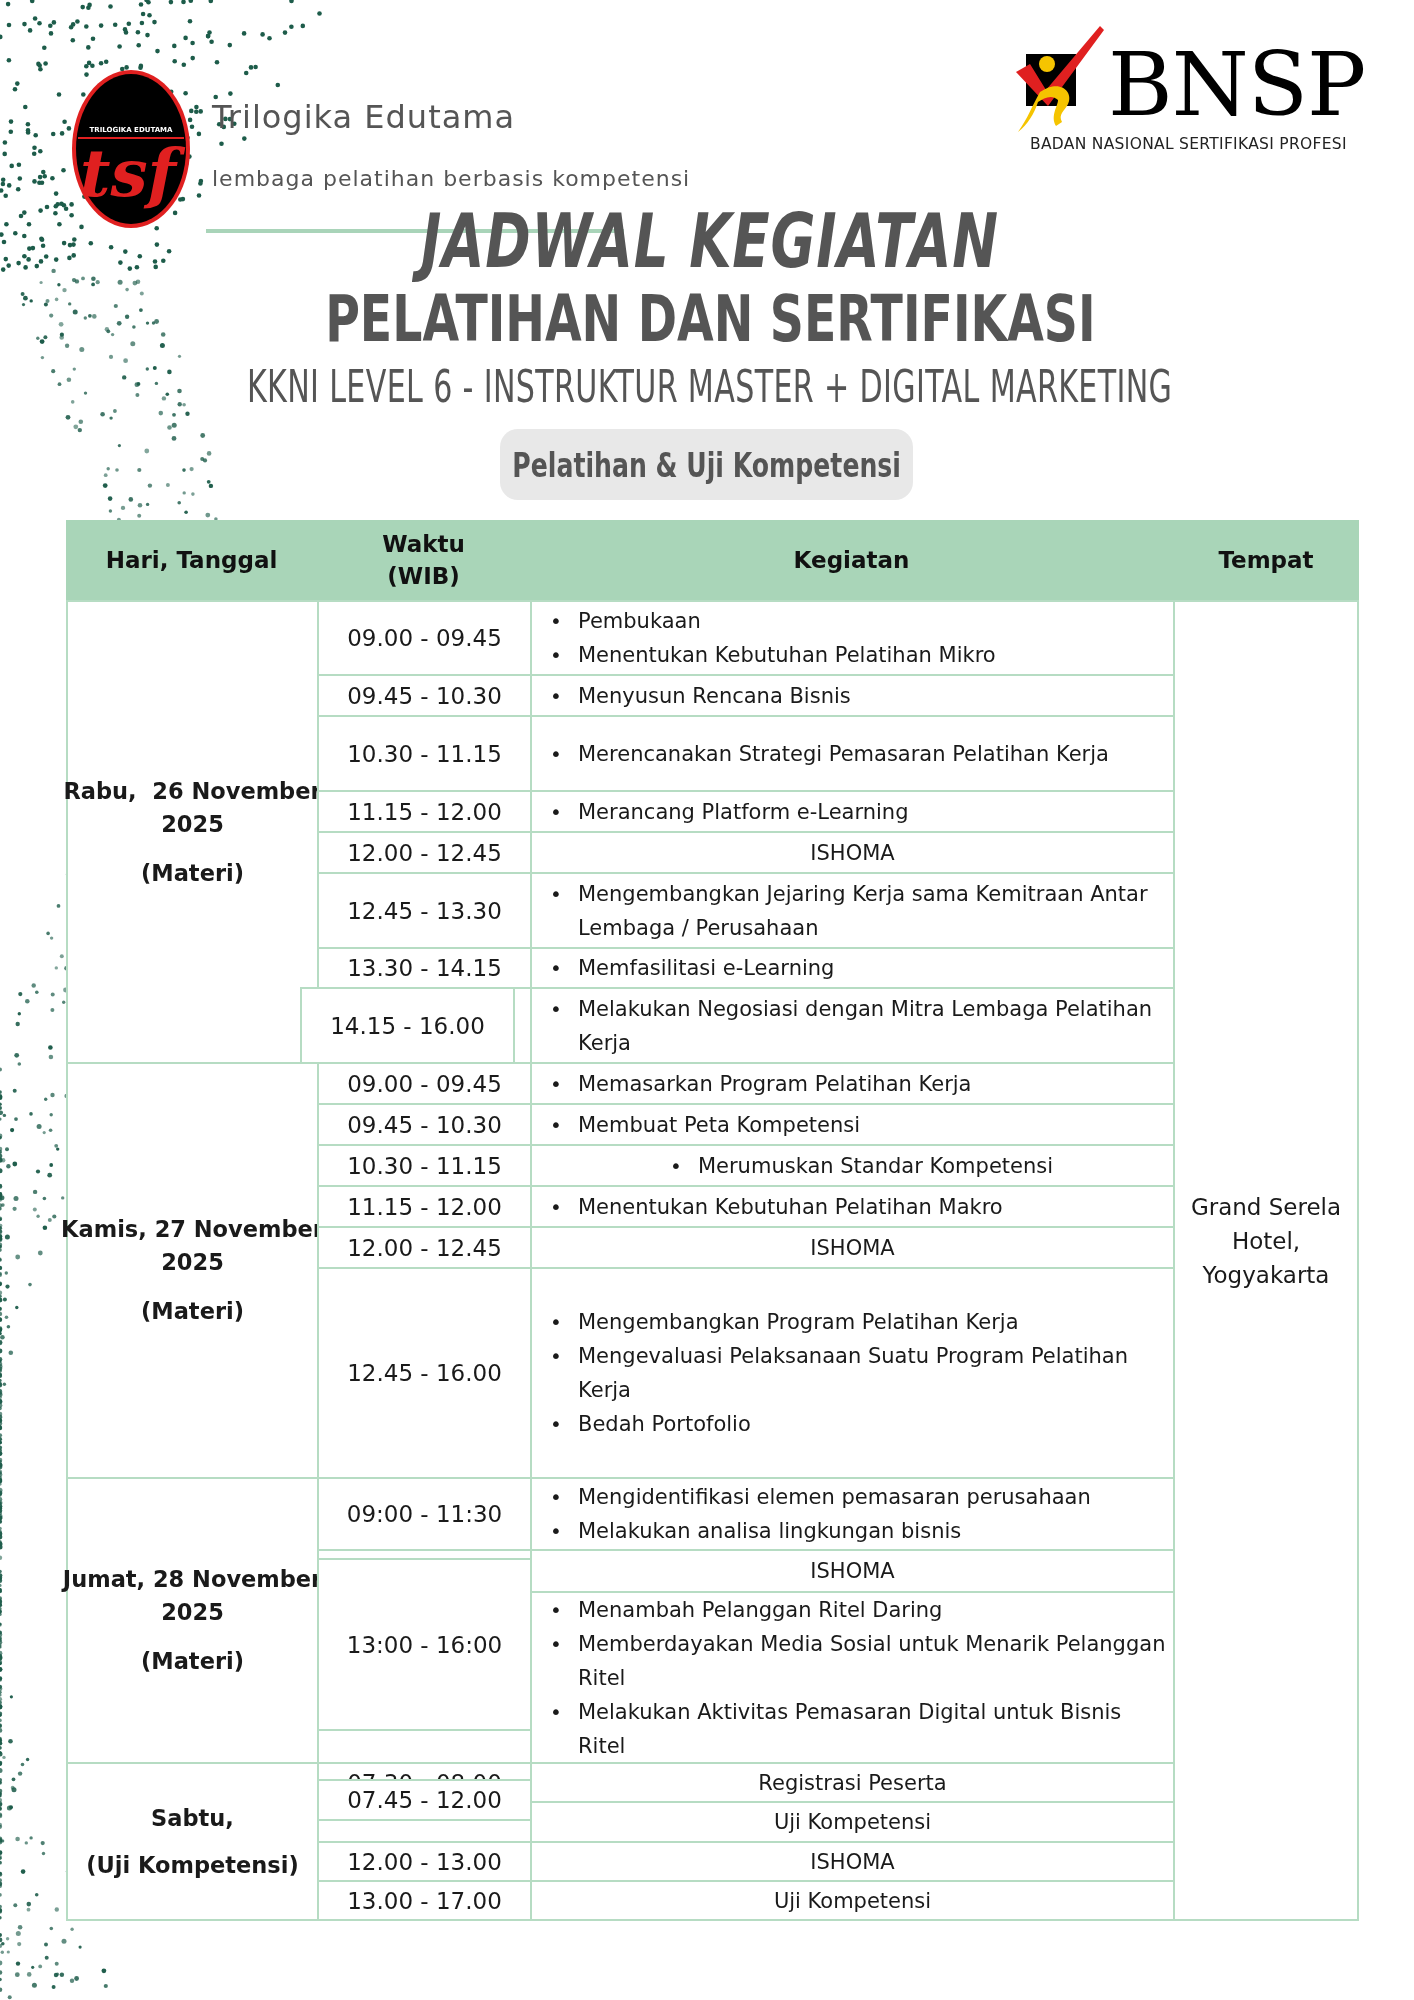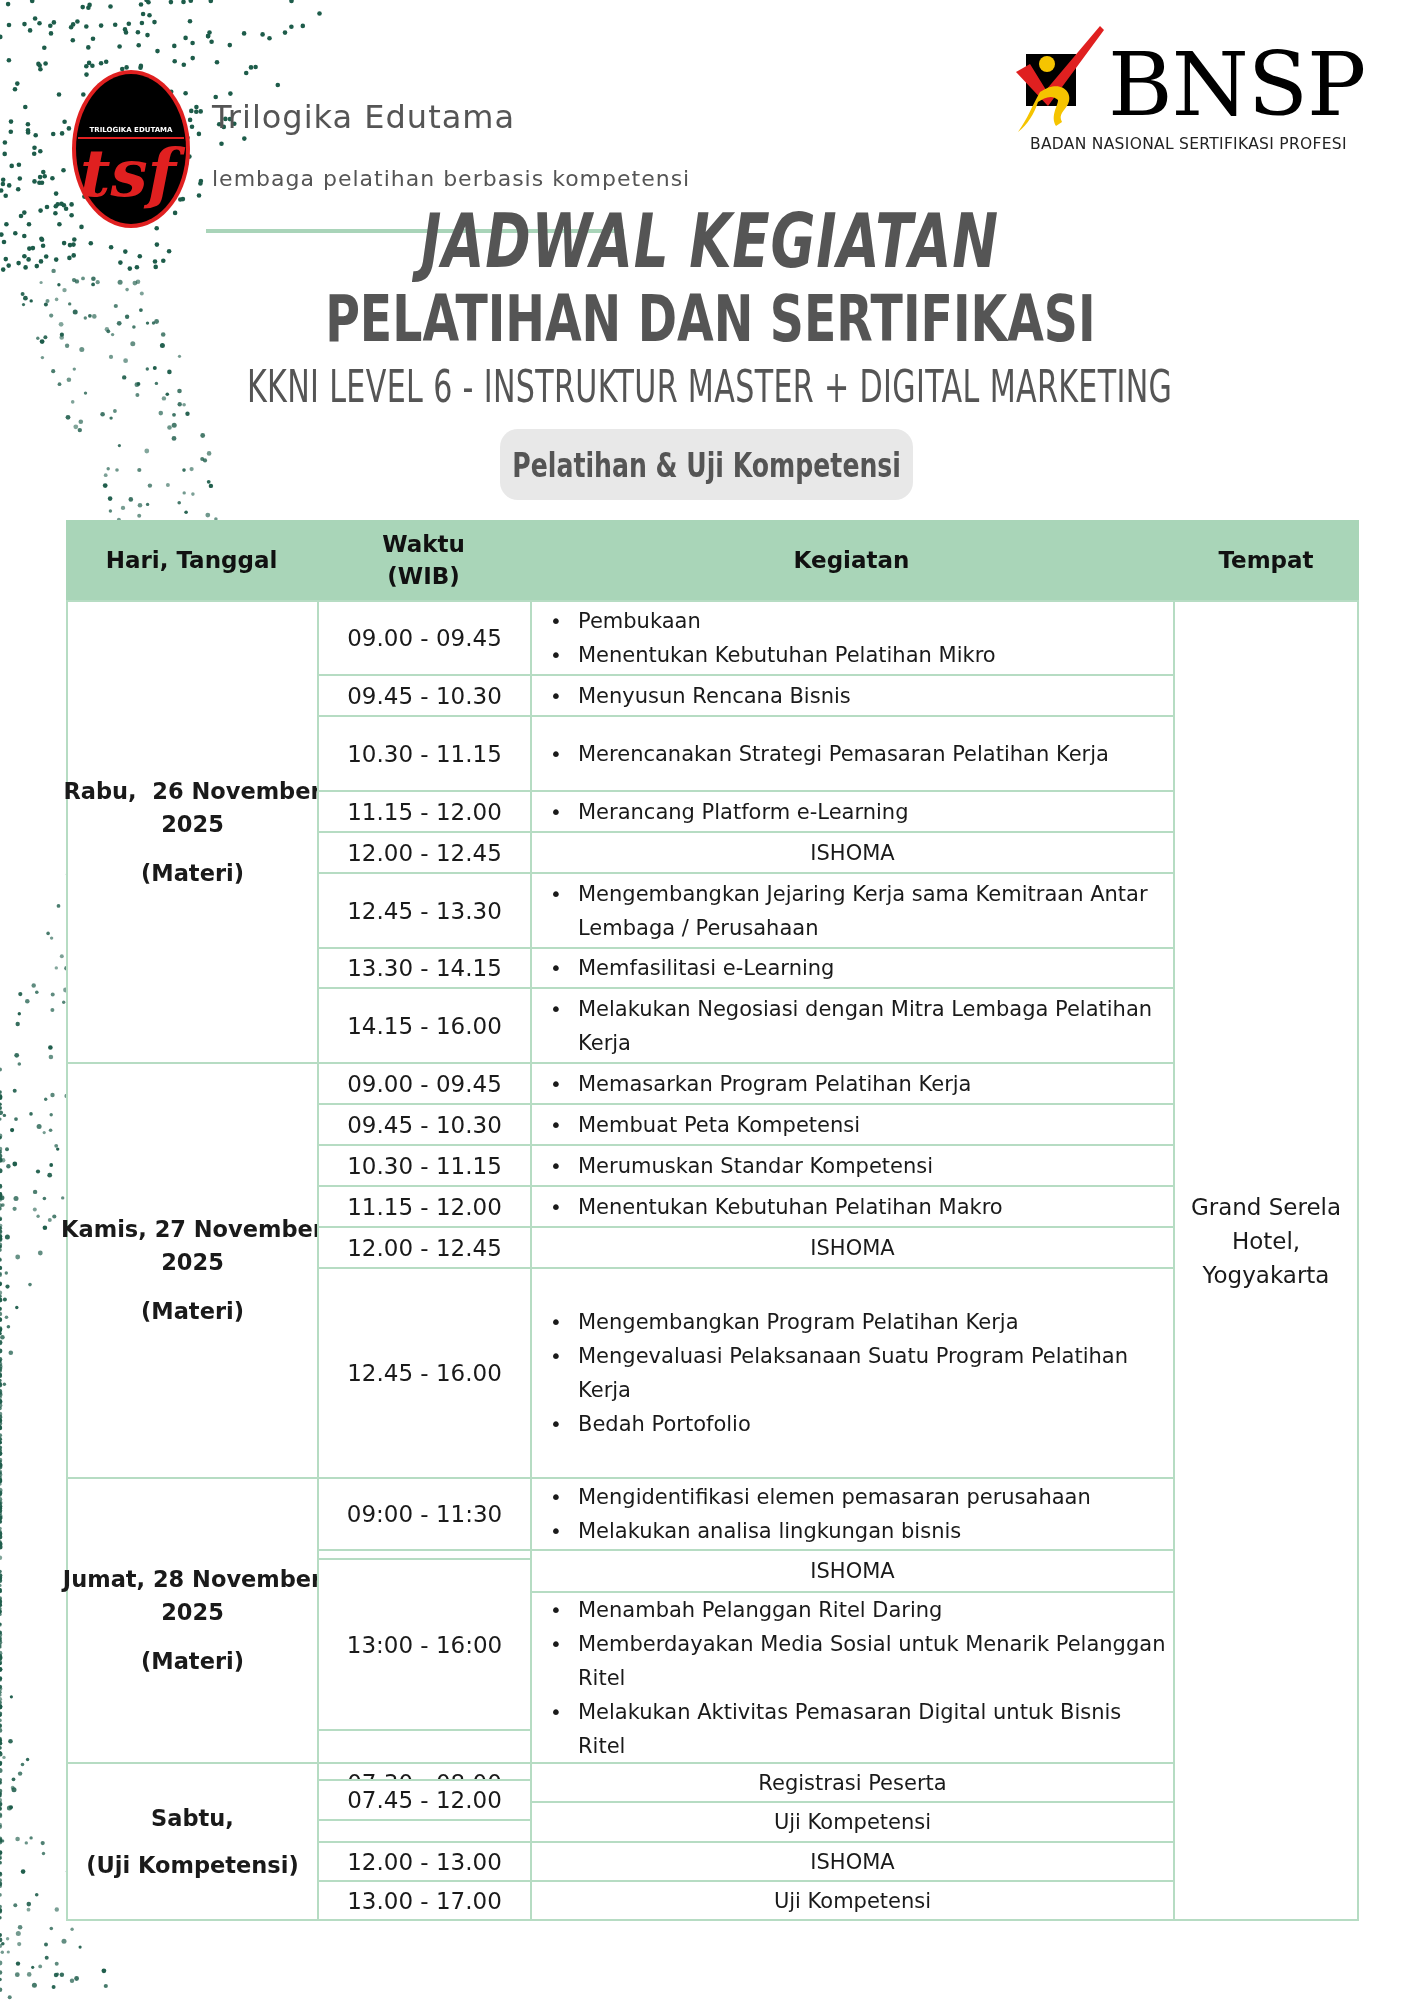--- a/index.html
+++ b/index.html
@@ -1086,21 +1086,21 @@
       <ul class="acts">
         <li>Mengembangkan Jejaring Kerja sama Kemitraan Antar Lembaga / Perusahaan</li>
       </ul>
     </div>
     <div class="cell timecell" style="left: 251px; top: 427px; width: 215px; height: 42px;">13.30 - 14.15</div>
     <div class="cell actcell" style="left: 464px; top: 427px; width: 645px; height: 42px;">
       <ul class="acts">
         <li>Memfasilitasi e-Learning</li>
       </ul>
     </div>
-    <div class="cell timecell" style="left: 251px; top: 467px; width: 215px; height: 77px;">14.15 - 16.00</div>
+    <div class="cell timecell" style="left: 234px; top: 467px; width: 215px; height: 77px;">14.15 - 16.00</div>
     <div class="cell actcell" style="left: 464px; top: 467px; width: 645px; height: 77px;">
       <ul class="acts">
         <li>Melakukan Negosiasi dengan Mitra Lembaga Pelatihan Kerja</li>
       </ul>
     </div>
     <div class="cell daycell" style="left: 0px; top: 542px; width: 253px; height: 417px;">
       <div style="white-space: pre;">Kamis, 27 November</div>
       <div>2025</div>
       <div style="height: 16px;"></div>
       <div>(Materi)</div>
@@ -1111,21 +1111,21 @@
         <li>Memasarkan Program Pelatihan Kerja</li>
       </ul>
     </div>
     <div class="cell timecell" style="left: 251px; top: 583px; width: 215px; height: 43px;">09.45 - 10.30</div>
     <div class="cell actcell" style="left: 464px; top: 583px; width: 645px; height: 43px;">
       <ul class="acts">
         <li>Membuat Peta Kompetensi</li>
       </ul>
     </div>
     <div class="cell timecell" style="left: 251px; top: 624px; width: 215px; height: 43px;">10.30 - 11.15</div>
-    <div class="cell actcell" style="left: 464px; top: 624px; width: 645px; height: 43px;">
+    <div class="cell actcell" style="left: 464px; top: 624px; width: 645px; height: 43px; justify-content: center;">
       <ul class="acts">
         <li>Merumuskan Standar Kompetensi</li>
       </ul>
     </div>
     <div class="cell timecell" style="left: 251px; top: 665px; width: 215px; height: 43px;">11.15 - 12.00</div>
     <div class="cell actcell" style="left: 464px; top: 665px; width: 645px; height: 43px;">
       <ul class="acts">
         <li>Menentukan Kebutuhan Pelatihan Makro</li>
       </ul>
     </div>

